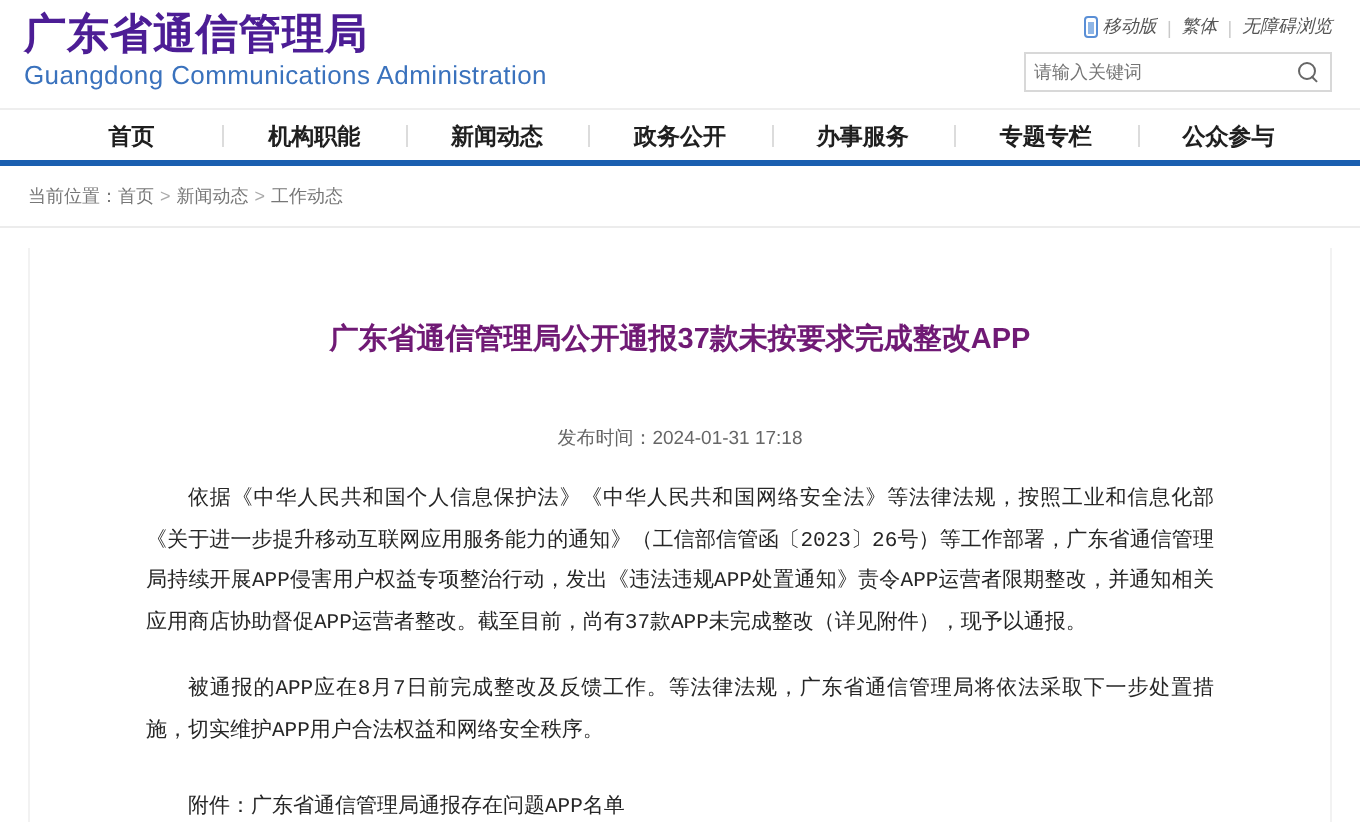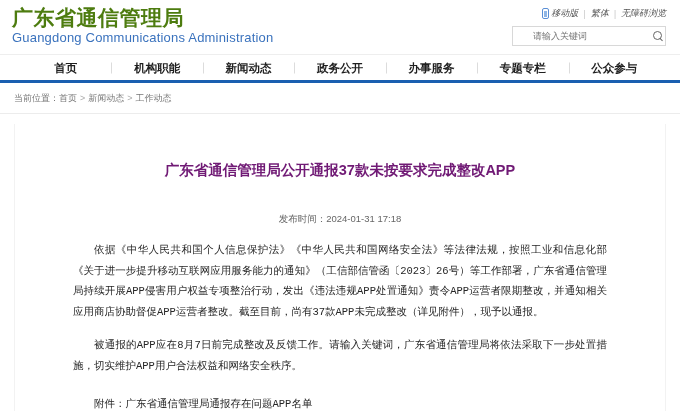--- a/index.html
+++ b/index.html
@@ -21,21 +21,21 @@
     padding: 8px 14px 0 14px;
   }
   .logo-block {
     position: absolute;
     left: 12px;
     top: 6px;
   }
   .logo-cn {
     font-size: 21px;
     font-weight: bold;
-    color: #4d7c0f;
+    color: #4c1d95;
     letter-spacing: 0.5px;
     line-height: 1.15;
     font-family: "Liberation Sans", sans-serif;
   }
   .logo-en {
     font-size: 13px;
     color: #3a72bd;
     letter-spacing: 0.2px;
     margin-top: 0;
   }
@@ -75,21 +75,21 @@
   }
 
   .search-box {
     margin-top: 6px;
     width: 154px;
     height: 20px;
     border: 1px solid #d8d8d8;
     background: #fff;
     display: flex;
     align-items: center;
-    padding: 0 4px 0 18px;
+    padding: 0 4px 0 2px;
   }
   .search-box input {
     border: 0;
     outline: 0;
     flex: 1;
     font-size: 9px;
     color: #9a9a9a;
     font-family: "Liberation Sans", sans-serif;
     background: transparent;
   }
@@ -247,17 +247,17 @@
 <div class="crumb">
   <span>当前位置：</span><a>首页</a><span class="arrow">&gt;</span><a>新闻动态</a><span class="arrow">&gt;</span><span class="cur">工作动态</span>
 </div>
 
 <div class="article">
   <div class="art-card">
     <h1 class="art-title">广东省通信管理局公开通报37款未按要求完成整改APP</h1>
     <div class="art-meta">发布时间：2024-01-31 17:18</div>
     <div class="art-body">
       <p>依据《中华人民共和国个人信息保护法》《中华人民共和国网络安全法》等法律法规，按照工业和信息化部《关于进一步提升移动互联网应用服务能力的通知》（工信部信管函〔2023〕26号）等工作部署，广东省通信管理局持续开展APP侵害用户权益专项整治行动，发出《违法违规APP处置通知》责令APP运营者限期整改，并通知相关应用商店协助督促APP运营者整改。截至目前，尚有37款APP未完成整改（详见附件），现予以通报。</p>
-      <p>被通报的APP应在8月7日前完成整改及反馈工作。请输入关键词，广东省通信管理局将依法采取下一步处置措施，切实维护APP用户合法权益和网络安全秩序。</p>
+      <p>被通报的APP应在8月7日前完成整改及反馈工作。等法律法规，广东省通信管理局将依法采取下一步处置措施，切实维护APP用户合法权益和网络安全秩序。</p>
       <p class="attach">附件：广东省通信管理局通报存在问题APP名单</p>
     </div>
   </div>
 </div>
 
 </body></html>

